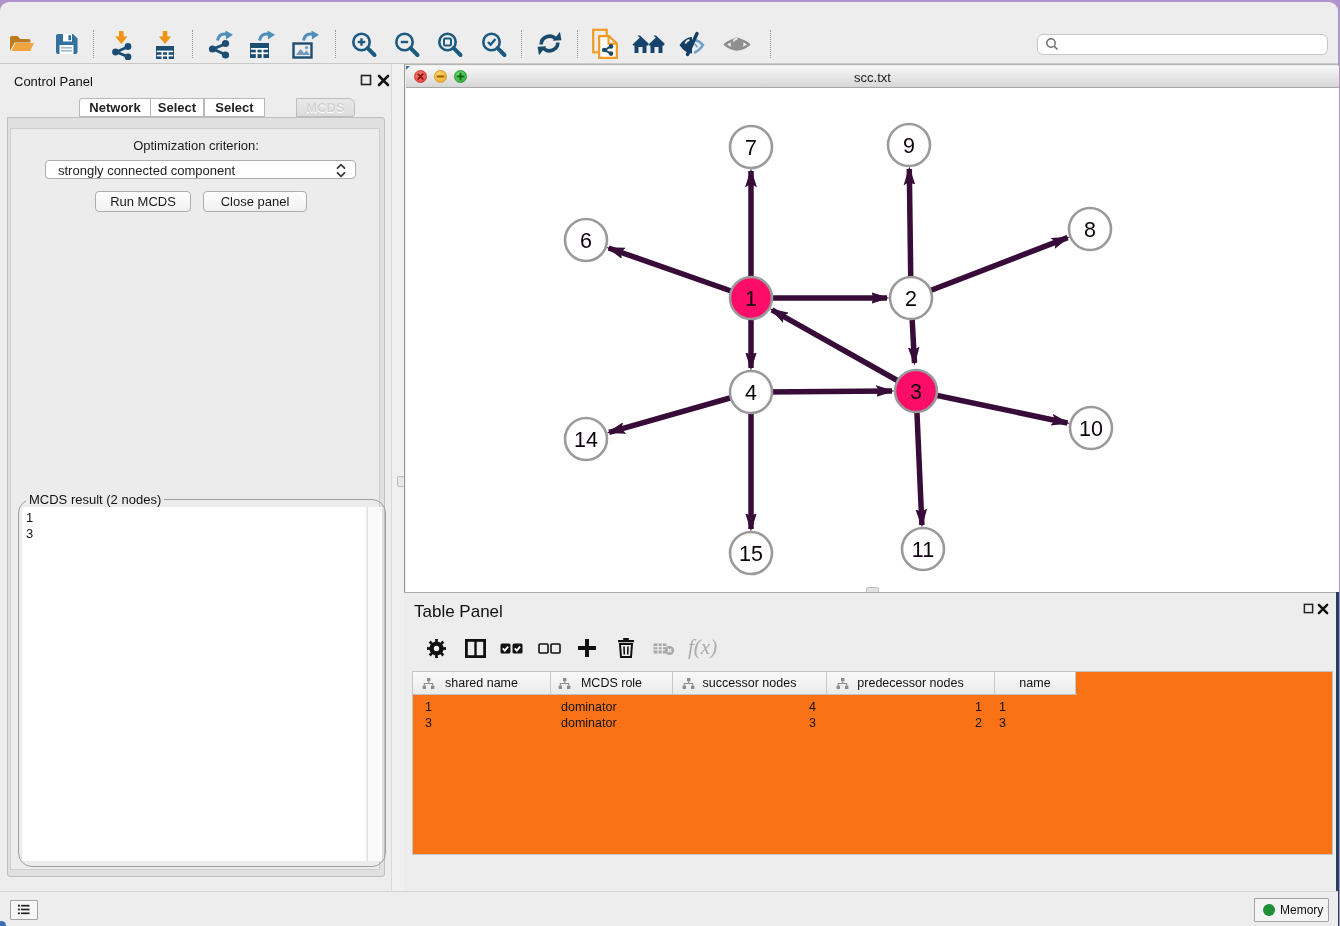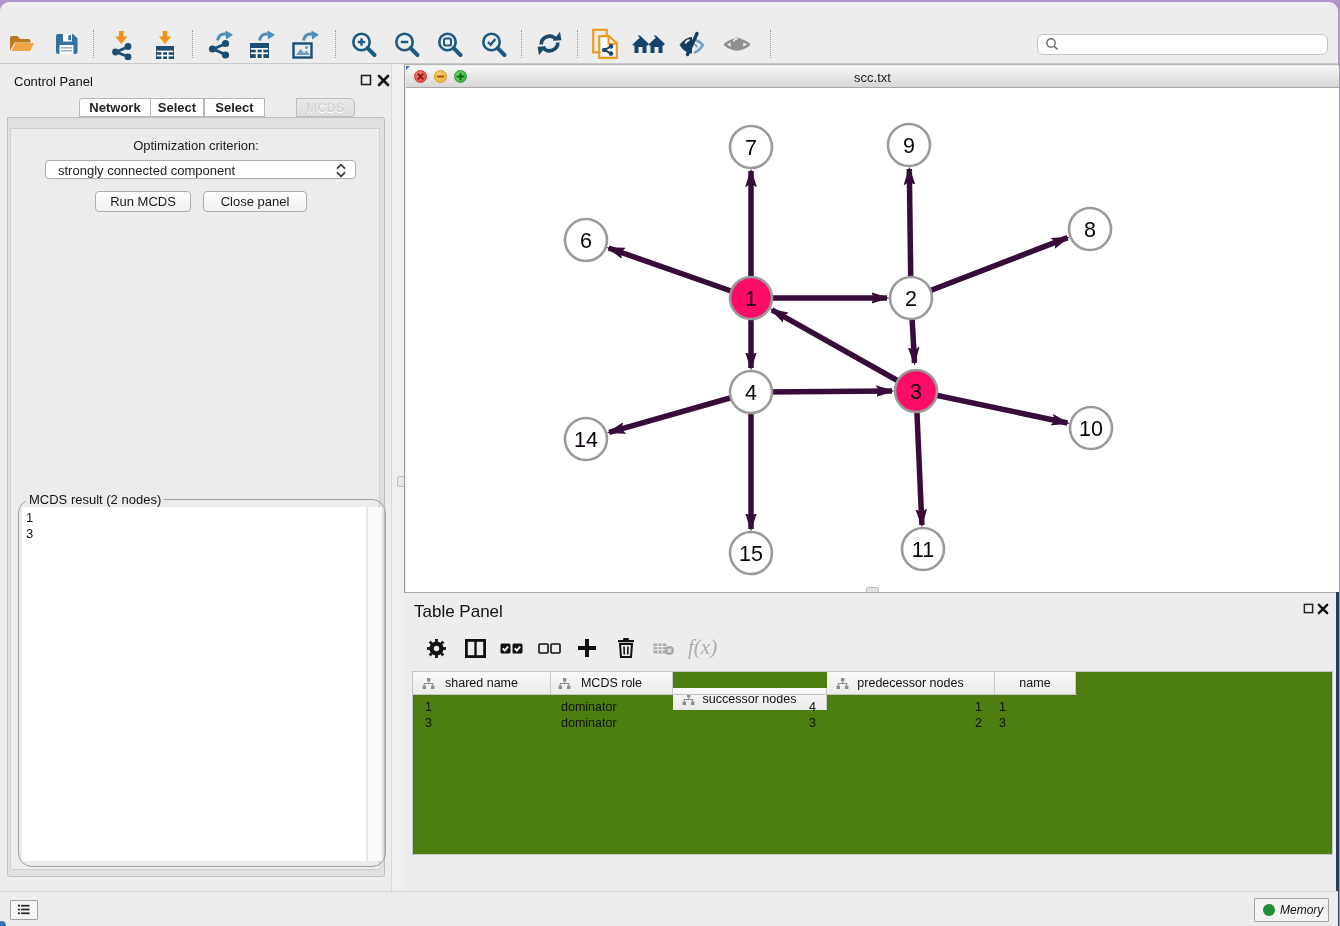--- a/index.html
+++ b/index.html
@@ -31,27 +31,27 @@
 
 #netwin{position:absolute;left:404px;top:62px;width:934px;height:528px;border-left:1px solid #999;border-top:1px solid #b5b5b5;}
 #nettitle{position:absolute;left:1px;top:1px;right:0;height:21px;background:linear-gradient(#f8f8f8,#d7d7d7);border-bottom:1px solid #a8a8a8;}
 .macbtn{position:absolute;top:4px;width:13px;height:13px;border-radius:50%;box-sizing:border-box;}
 .macbtn svg{display:block;margin:0 auto;}
 #nettext{position:absolute;top:4px;left:0;width:100%;text-align:center;font-size:13px;color:#1c1c1c;}
 #netcanvas{position:absolute;left:1px;top:23px;right:0;bottom:0;background:#fff;}
 
 #tpanel{position:absolute;left:404px;top:590px;width:934px;height:299px;background:#ededed;border-top:1px solid #ababab;}
 #tp-title{position:absolute;left:10px;top:9px;font-size:17px;color:#111;}
-#tscroll{position:absolute;left:412px;top:669px;width:921px;height:184px;background:#4d7c0f;border:1px solid #c5c5c5;box-sizing:border-box;}
+#tscroll{position:absolute;left:412px;top:669px;width:921px;height:184px;background:#f97316;border:1px solid #c5c5c5;box-sizing:border-box;}
 .hcell{position:absolute;top:0;height:22px;background:linear-gradient(#f9f9f9,#ebebeb);border-right:1px solid #c9c9c9;box-sizing:border-box;font-size:12.5px;color:#111;}
 .hlabel{position:absolute;top:4px;width:100%;text-align:center;}
 .rcell{position:absolute;font-size:12.5px;color:#111;height:16px;line-height:16px;}
 .btab{position:absolute;top:0;height:18px;background:#fff;border:1px solid #b9b9b9;font-size:13px;font-weight:bold;color:#222;text-align:center;line-height:18px;}
 
-#statusbar{position:absolute;left:0;top:889px;width:1338px;height:35px;background:#ededed;border-top:1px solid #d4d4d4;font-style:italic;}
+#statusbar{position:absolute;left:0;top:889px;width:1338px;height:35px;background:#ededed;border-top:1px solid #d4d4d4;}
 #memtext{font-size:12px;color:#111;}
 </style></head>
 <body>
 <div id="win">
   <div id="toolbar">
     <div id="tbicons">
       <svg class="ticon" style="left:7px" width="28" height="28" viewBox="0 0 28 28">
           <path d="M3,21 V8 c0-1.2 .8-2 2-2 h5.5 l2.8,3 h8.2 c1.2,0 2,.8 2,2 v1.5 H7.5 Z" fill="#bd7a1e"></path>
           <path d="M4.5,21 L8.3,13 H27 L23.2,21 Z" fill="#f2a53e"></path>
         </svg>
@@ -404,21 +404,21 @@
               <rect x="5" y="0" width="3.4" height="3.4"></rect>
               <rect x="0.6" y="7.6" width="3.4" height="3.4"></rect>
               <rect x="9" y="7.6" width="3.4" height="3.4"></rect>
             </g>
             <g stroke="#8c8c8c" stroke-width="1.1" fill="none">
               <path d="M6.7,3.4 V5.5 M2.3,7.6 V5.5 H10.7 V7.6"></path>
             </g>
           </svg>
           <div class="hlabel">MCDS role</div>
         </div>
-      <div class="hcell" style="left:260px;width:154px;margin-top:16px;">
+      <div class="hcell" style="left:260px;width:154px;">
           <svg class="hicon" width="13" height="12" viewBox="0 0 13 12" style="position:absolute;left:9px;top:6px">
             <g fill="#8c8c8c">
               <rect x="5" y="0" width="3.4" height="3.4"></rect>
               <rect x="0.6" y="7.6" width="3.4" height="3.4"></rect>
               <rect x="9" y="7.6" width="3.4" height="3.4"></rect>
             </g>
             <g stroke="#8c8c8c" stroke-width="1.1" fill="none">
               <path d="M6.7,3.4 V5.5 M2.3,7.6 V5.5 H10.7 V7.6"></path>
             </g>
           </svg>

